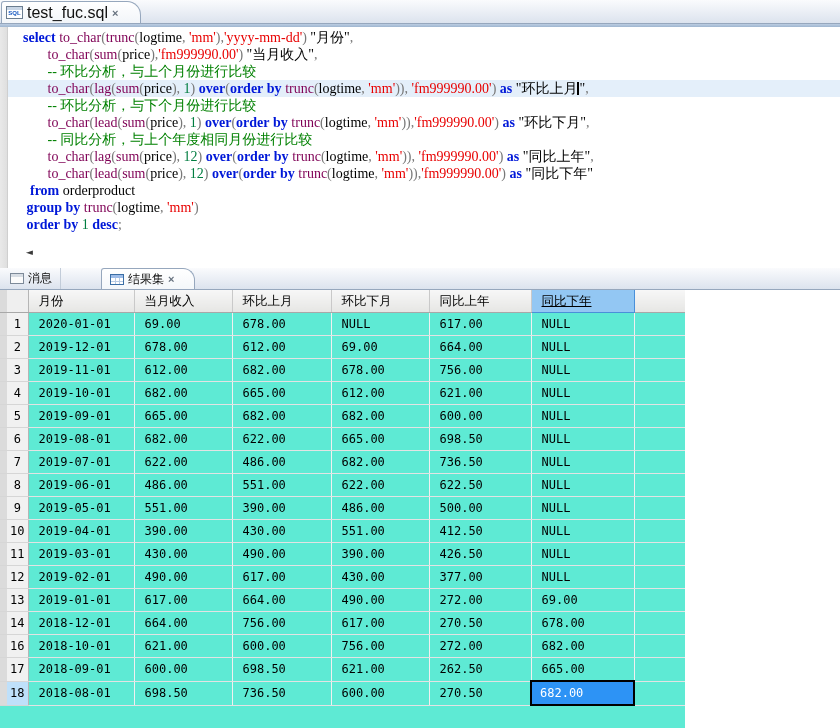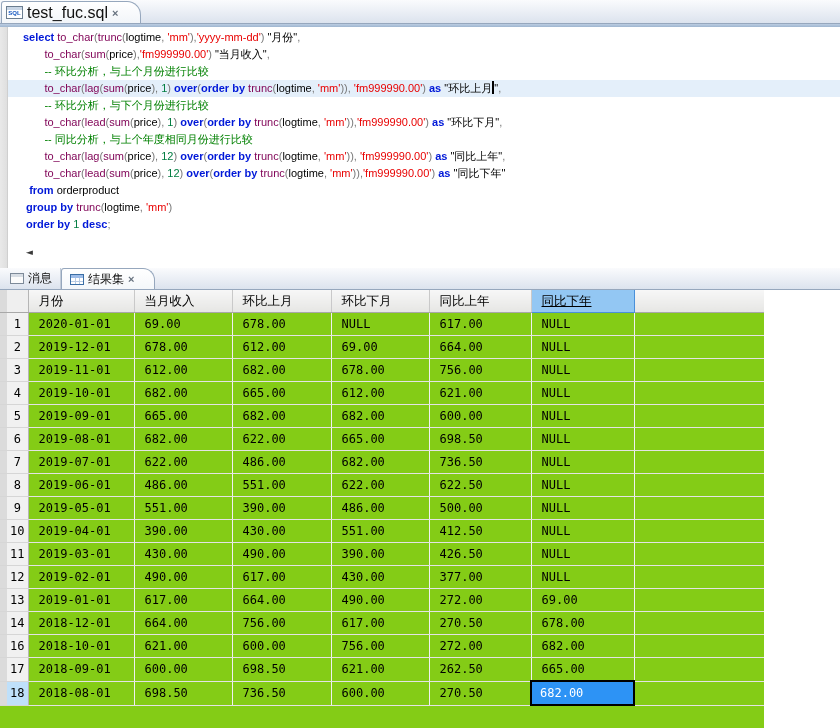--- a/index.html
+++ b/index.html
@@ -22,51 +22,51 @@
   .tabband{position:absolute;left:0;top:24px;width:840px;height:3px;
     background:linear-gradient(#BCCDE2,#9FB6D0);}
 
   
   .editor{position:absolute;left:0;top:27px;width:840px;height:241px;background:#fff;overflow:hidden;}
   .gutter{position:absolute;left:0;top:0;width:7px;height:100%;
     background:linear-gradient(to right,#E9E9E9,#DFDFDF);border-right:1px solid #CFCFCF;}
   .curline{position:absolute;left:8px;right:0;height:17px;background:var(--curline);}
   #code{position:relative;margin:0;padding:2px 0 0 23px;}
   .codeline{white-space:pre;height:17px;line-height:17px;
-    font-family:Liberation Sans, sans-serif;font-size:11px;color:#000;}
+    font-family:Liberation Serif, serif;font-size:14px;color:#000;}
   .codeline .k{color:var(--kw);font-weight:bold;}
   .codeline .f{color:var(--fn);}
   .codeline .s{color:var(--str);}
   .codeline .n{color:var(--num);}
   .codeline .c{color:var(--cmt);}
   .codeline .p{color:var(--pnc);}
   .caret{display:inline-block;width:2px;height:13px;background:#000;vertical-align:-2px;}
   .harrow{position:absolute;left:26px;top:220px;font-size:9px;color:#3A3A3A;
     font-family:"DejaVu Sans",sans-serif;}
 
   
   .ptabs{position:absolute;left:0;top:268px;width:840px;height:22px;
     background:linear-gradient(#FAFBFD,#DCE3EE);border-bottom:1px solid #96A7BD;
     display:flex;align-items:flex-end;box-sizing:border-box;}
   .ptab{display:flex;align-items:center;gap:4px;font-size:12px;color:#111;height:21px;
-    padding:0 8px;box-sizing:border-box;}
+    padding:0 8px;box-sizing:border-box;margin-left:40px;}
   .ptab.inactive{border-right:1px solid #C2CCD9;margin-left:2px;}
   .ptab.active{background:linear-gradient(#FFFFFF,#F4F7FA);border:1px solid #96A7BD;
     border-bottom:none;border-radius:3px 12px 0 0;padding-right:20px;}
   .msgicon{width:14px;height:11px;border:1px solid #7D8A99;box-sizing:border-box;
     background:linear-gradient(#D7DDE4 0 3px,#FBFBFB 3px),#fff;}
   .grdicon{width:14px;height:11px;border:1px solid #3A6EA5;box-sizing:border-box;
     background:
       linear-gradient(#9DBCE8 0 3px,rgba(0,0,0,0) 3px),
       linear-gradient(to right,rgba(0,0,0,0) 0 4px,#B9CCE4 4px 5px,rgba(0,0,0,0) 5px 8px,#B9CCE4 8px 9px,rgba(0,0,0,0) 9px),
       linear-gradient(to bottom,rgba(0,0,0,0) 0 6px,#B9CCE4 6px 7px,rgba(0,0,0,0) 7px),
       #fff;}
 
   
-  .results{position:absolute;left:0;top:290px;width:764px;bottom:0;background:#84cc16;overflow:hidden;}
+  .results{position:absolute;left:0;top:290px;width:685px;bottom:0;background:#5eead4;overflow:hidden;}
   table{border-collapse:collapse;table-layout:fixed;width:840px;}
   th,td{margin:0;overflow:hidden;white-space:nowrap;}
   th{height:22px;box-sizing:content-box;font-weight:normal;text-align:left;
     font-size:12.5px;color:#000;padding:0 0 0 10px;
     background:linear-gradient(#F7F7F7,#E6E6E4);
     border-right:1px solid #C9C9C9;border-bottom:1px solid #A8A8A8;}
   th.corner{background:linear-gradient(to right,#DBDBDB 0 7px,#EFEFEF 7px);padding:0;
     border-right:1px solid #B5B5B5;}
   th.filler{border-right:none;}
   th.selcol{background:var(--selhead);border-right:1px solid #4A90D9;border-bottom:1px solid #4A90D9;text-decoration:underline;}

